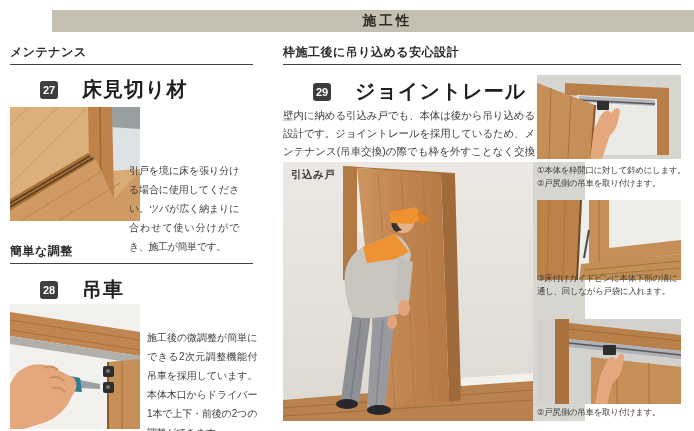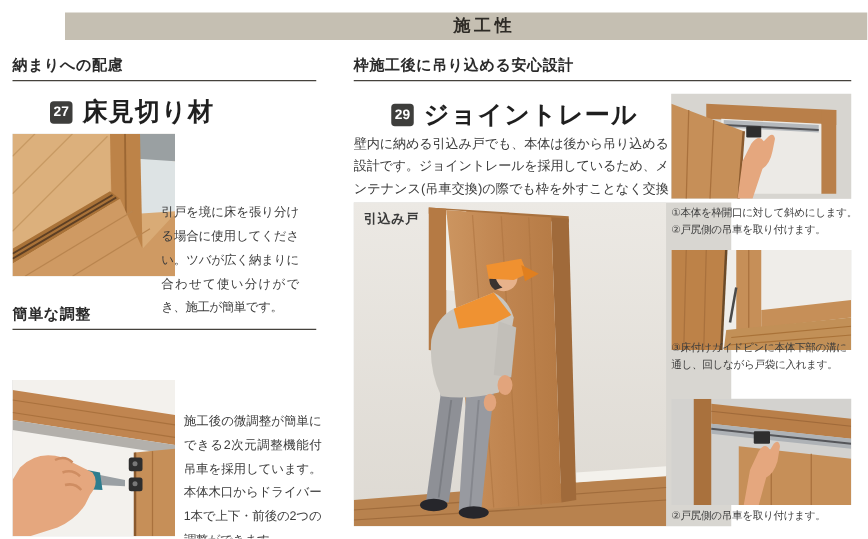--- a/index.html
+++ b/index.html
@@ -16,21 +16,21 @@
     left:10px; top:10px; width:671px; height:22px;
     background:#c5bfb2; display:flex; align-items:center; justify-content:center;margin-left:42px;
   }
   .header-bar .title { font-size:13.5px; font-weight:bold; color:#2e2b26; letter-spacing:3px; }
 
   
   .subheading { font-size:12px; font-weight:600; color:#2b2b2b; letter-spacing:0.5px; }
   .rule { border-top:1.5px solid #45423c; height:0; }
 
   
-  .item-header { display:flex; align-items:center; gap:8px;padding-left:30px; }
+  .item-header { display:flex; align-items:center; gap:24px;padding-left:30px; }
   .badge {
     width:18px; height:18px; border-radius:3px; background:#3e3e3c; color:#ffffff;
     font-size:11px; font-weight:bold; display:flex; align-items:center; justify-content:center;
     flex:0 0 auto;
   }
   .item-title { font-size:20px; font-weight:bold; color:#1f1f1f; letter-spacing:1px; }
 
   .body-text {
     font-size:10px; line-height:19px; color:#3c3c3c; letter-spacing:-0.4px;
     text-align:justify;
@@ -50,21 +50,21 @@
 </style>
 </head>
 <body>
 
 <div class="page">
 
   <div class="abs header-bar">
     <span class="title">施工性</span>
   </div>
 
-  <div class="abs subheading" style="left:10px; top:44px;">納まりへの配慮</div>
+  <div class="abs subheading" style="left:10px; top:44px;">メンテナンス</div>
   <div class="abs rule" style="left:10px; top:64px; width:243px;"></div>
 
   <div class="abs item-header" style="left:10px; top:76px;">
     <span class="badge">27</span>
     <span class="item-title">床見切り材</span>
   </div>
 
   <div class="abs photo" style="left:10px; top:107px; width:130px; height:114px;">
     <svg width="130" height="114" viewBox="0 0 130 114">
       <rect x="0" y="0" width="130" height="114" fill="#d9ab76"></rect>
@@ -84,20 +84,24 @@
       <line x1="10" y1="114" x2="96" y2="62" stroke="#b9854f" stroke-width="1"></line>
       <line x1="48" y1="114" x2="110" y2="76" stroke="#b9854f" stroke-width="1"></line>
     </svg>
   </div>
 
   <div class="abs body-text" style="left:129px; top:130px; width:110px;margin-top:31px;">引戸を境に床を張り分ける場合に使用してください。ツバが広く納まりに合わせて使い分けができ、施工が簡単です。</div>
 
   <div class="abs subheading" style="left:10px; top:243px;">簡単な調整</div>
   <div class="abs rule" style="left:10px; top:263px; width:243px;"></div>
 
+  <div class="abs item-header" style="left:10px; top:276px;">
+    <span class="badge">28</span>
+    <span class="item-title">吊車</span>
+  </div>
 
   <div class="abs photo" style="left:10px; top:304px; width:130px; height:125px;">
     <svg width="130" height="125" viewBox="0 0 130 125">
       <rect x="0" y="0" width="130" height="125" fill="#f3f1ed"></rect>
       <polygon points="0,8 130,28 130,52 0,32" fill="#c08550"></polygon>
       <line x1="0" y1="16" x2="130" y2="36" stroke="#a9713d" stroke-width="1"></line>
       <line x1="0" y1="26" x2="130" y2="46" stroke="#a9713d" stroke-width="1"></line>
       <polygon points="0,32 130,52 130,60 0,40" fill="#b3b0ab"></polygon>
       <polygon points="98,58 130,55 130,125 98,125" fill="#c68f58"></polygon>
       <line x1="98" y1="58" x2="98" y2="125" stroke="#8a5a2e" stroke-width="2"></line>

